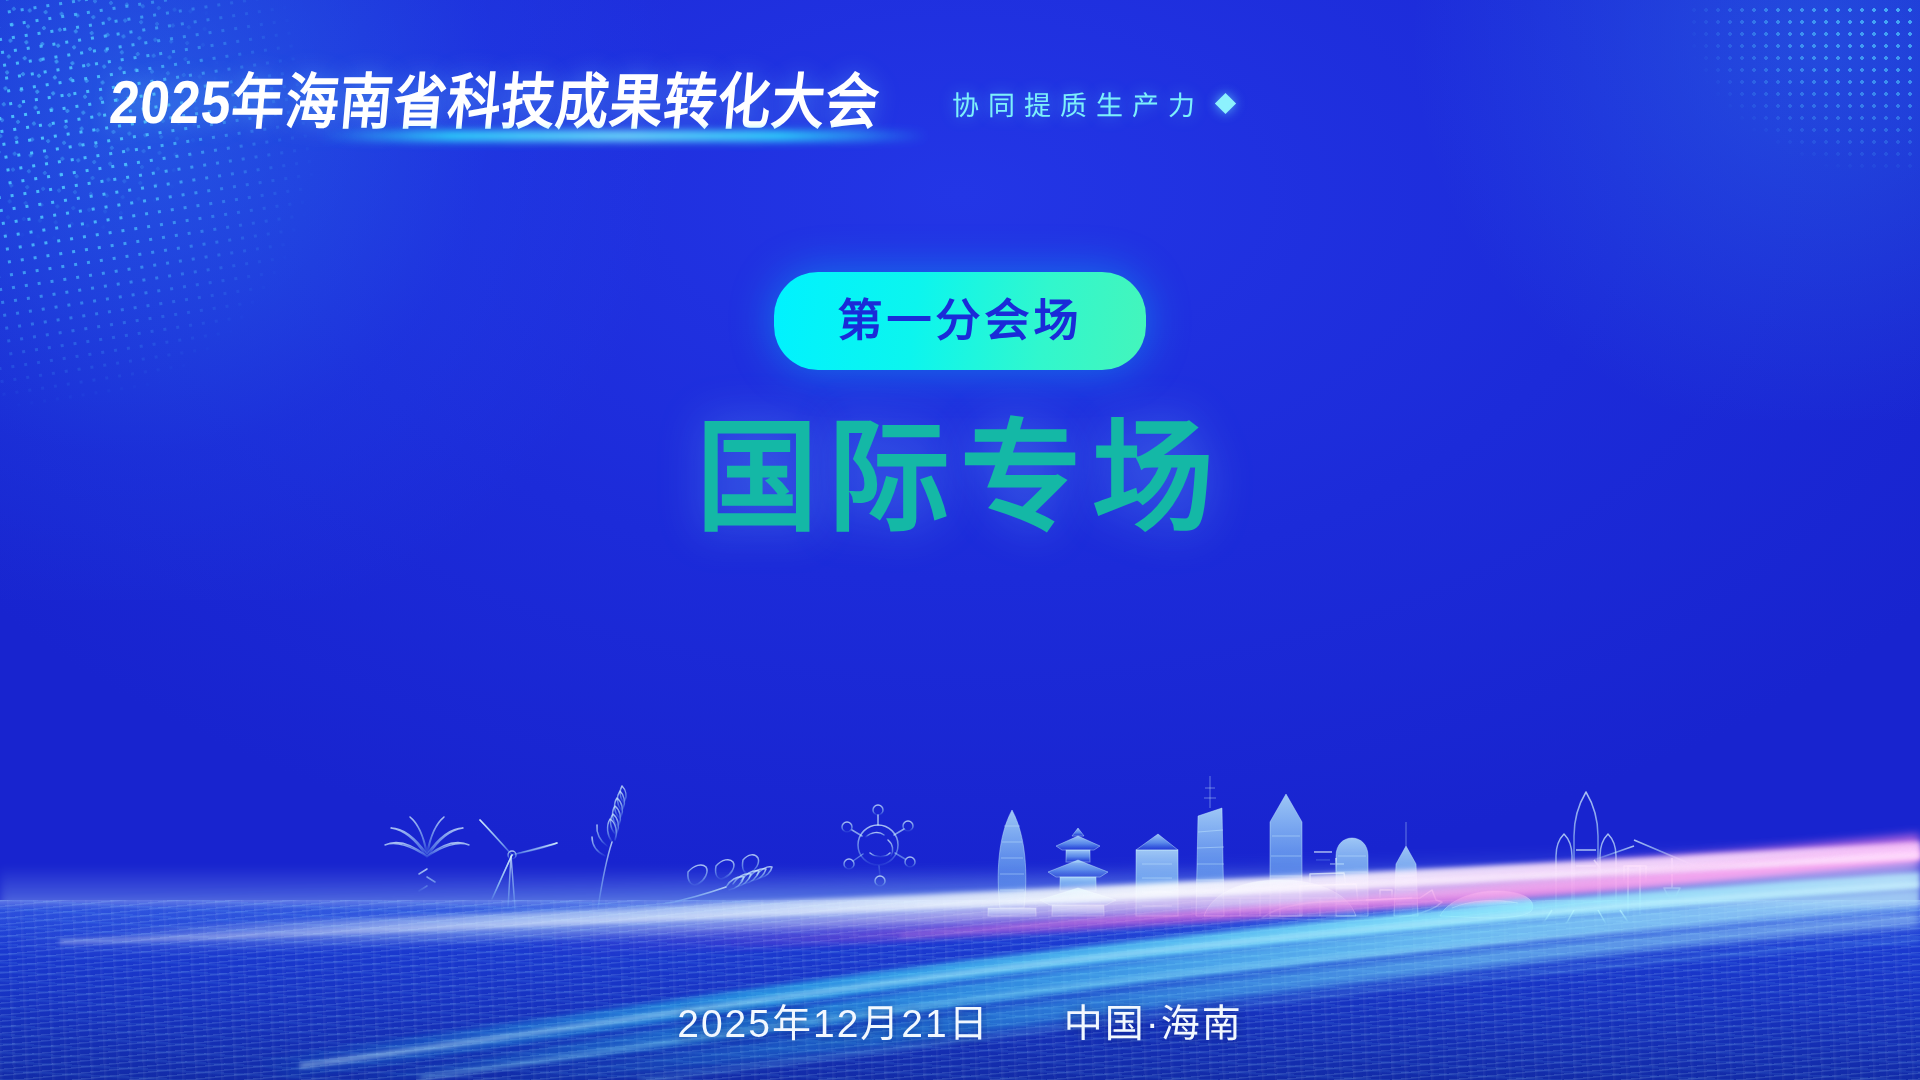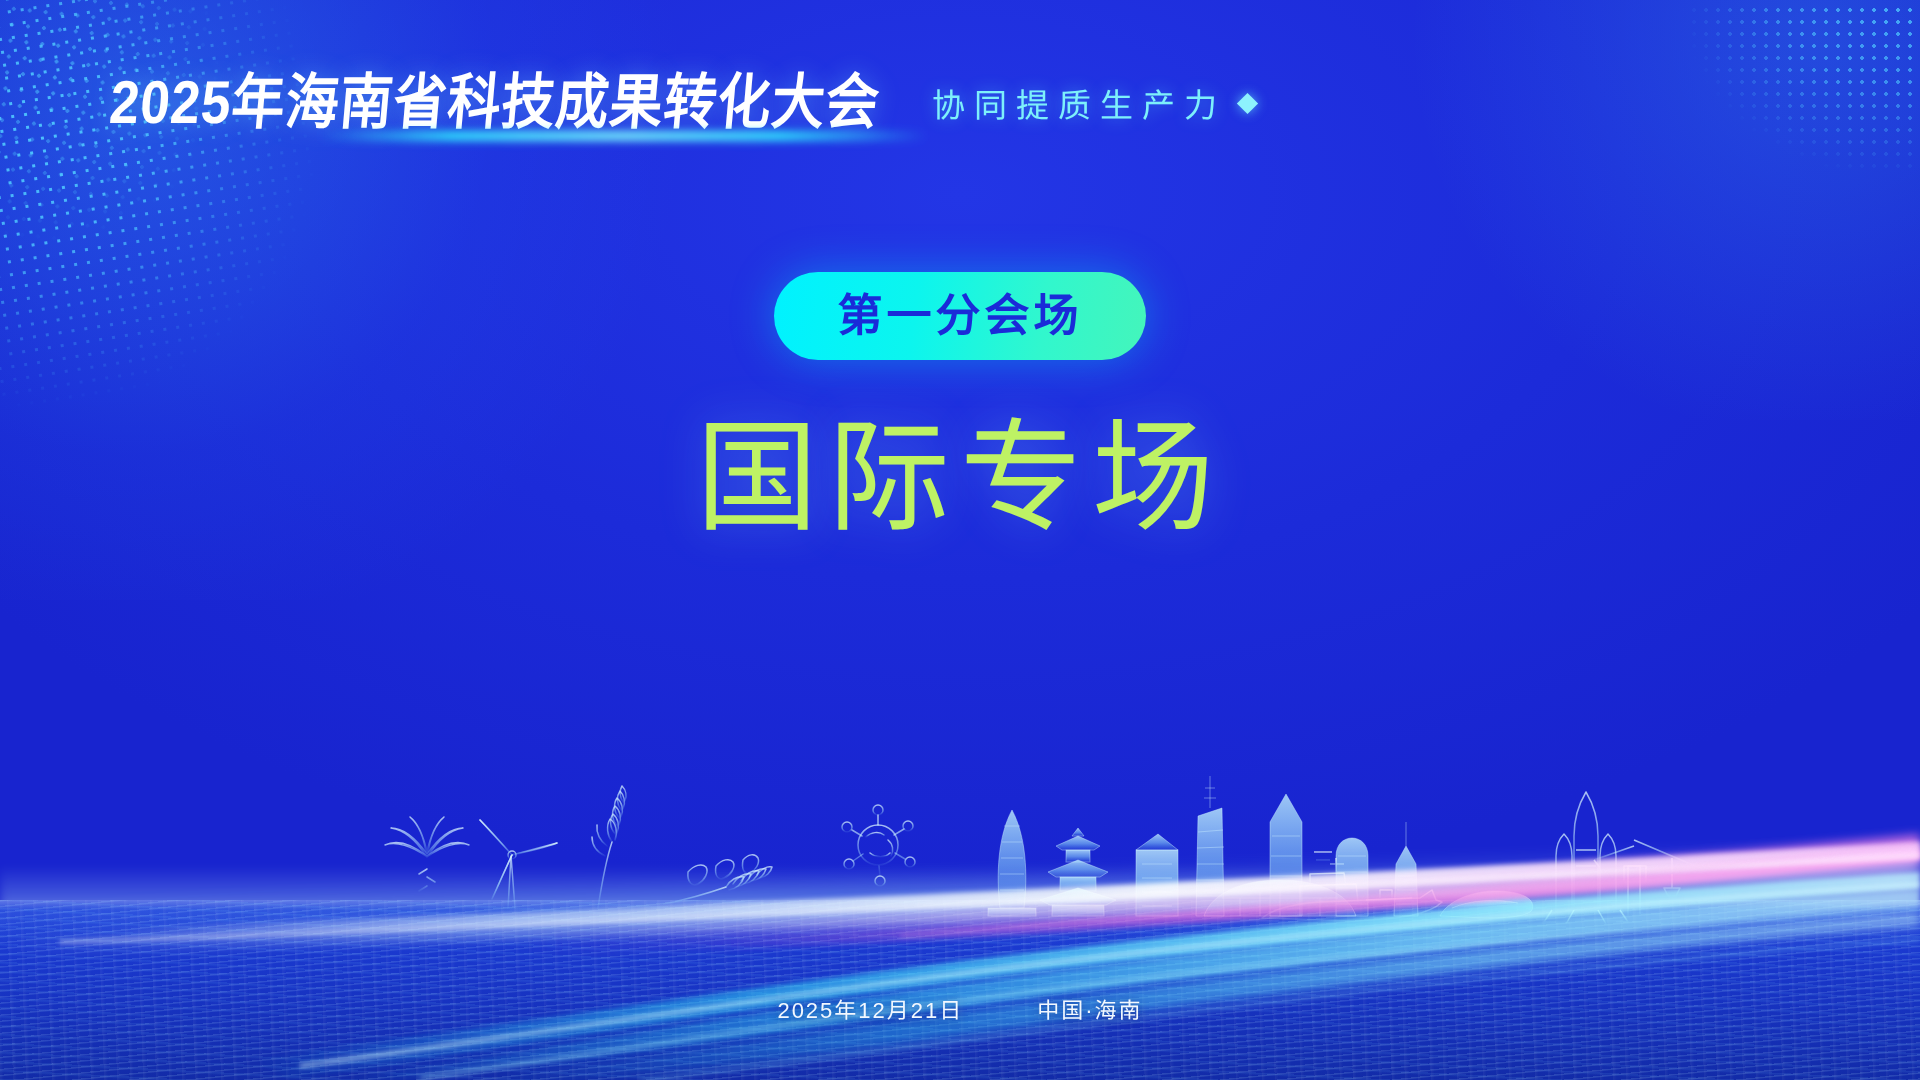--- a/index.html
+++ b/index.html
@@ -92,63 +92,63 @@
   }
   .title-underglow {
     position:absolute; left:208px; bottom:-13px;
     width:610px; height:10px;
     background:linear-gradient(90deg, rgba(0,230,255,0) 0%, #2fe6ff 22%, #76f2ff 50%, #2fe6ff 76%, rgba(0,230,255,0) 100%);
     filter:blur(4px);
     opacity:.95;
   }
 
   .slogan {
-    margin-left:52px;
+    margin-left:72px;
     display:flex; align-items:center;
-    font-size:33px;
+    font-size:27px;
     color:#7df0fb;
     letter-spacing:9px;
     white-space:nowrap;
     transform:translateY(2px);
     text-shadow:0 0 16px rgba(90,235,255,.45);
   }
   .slogan-sep {
     display:inline-block;
     width:15px; height:15px;
     margin:0 26px 0 14px;
     background:#8df2fd;
     transform:rotate(45deg);
     box-shadow:0 0 12px rgba(110,240,255,.7);
   }
 
   
   .badge {
     position:absolute; left:50%; top:272px;
     transform:translateX(-50%);
-    width:372px; height:88px;
+    width:372px; height:98px;
     border-radius:44px;
     background:linear-gradient(97deg,#00f2ff 0%,#0cf5ee 38%,#31f7cd 72%,#44f5bb 100%);
     display:flex; align-items:center; justify-content:center;
     box-shadow:0 0 44px rgba(0,238,255,.35);
   }
   .badge-text {
     font-size:45px; font-weight:700;
     color:#1a2bd8;
     letter-spacing:4px;
     line-height:1;
     transform:translateY(-1px);
   }
 
   
   .headline {
     position:absolute; left:50%; top:414px;
     transform:translateX(-50%);
     font-size:122px;
-    font-weight:400;
-    color:#bef264;
+    font-weight:700;
+    color:#14b8a6;
     letter-spacing:10px;
     line-height:1.06;
     white-space:nowrap;
     text-shadow:0 0 46px rgba(130,210,255,.33);
   }
 
   
   .ocean {
     position:absolute; left:0; top:900px; width:1920px; height:180px;
     background:
@@ -177,21 +177,21 @@
   .streaks { position:absolute; left:0; top:760px; width:1920px; height:320px; pointer-events:none; }
 
   
   .skyline { position:absolute; left:0; top:660px; width:1920px; height:265px; pointer-events:none; }
 
   
   .footer {
     position:absolute; left:0; top:992px; width:1920px;
     display:flex; align-items:center; justify-content:center;
     gap:74px;
-    font-size:22px;
+    font-size:39px;
     color:#f2f8ff;
     letter-spacing:2px;
     text-shadow:0 1px 10px rgba(10,30,120,.65);
   }
 </style>
 </head>
 <body>
 
 <div id="stage">
 

